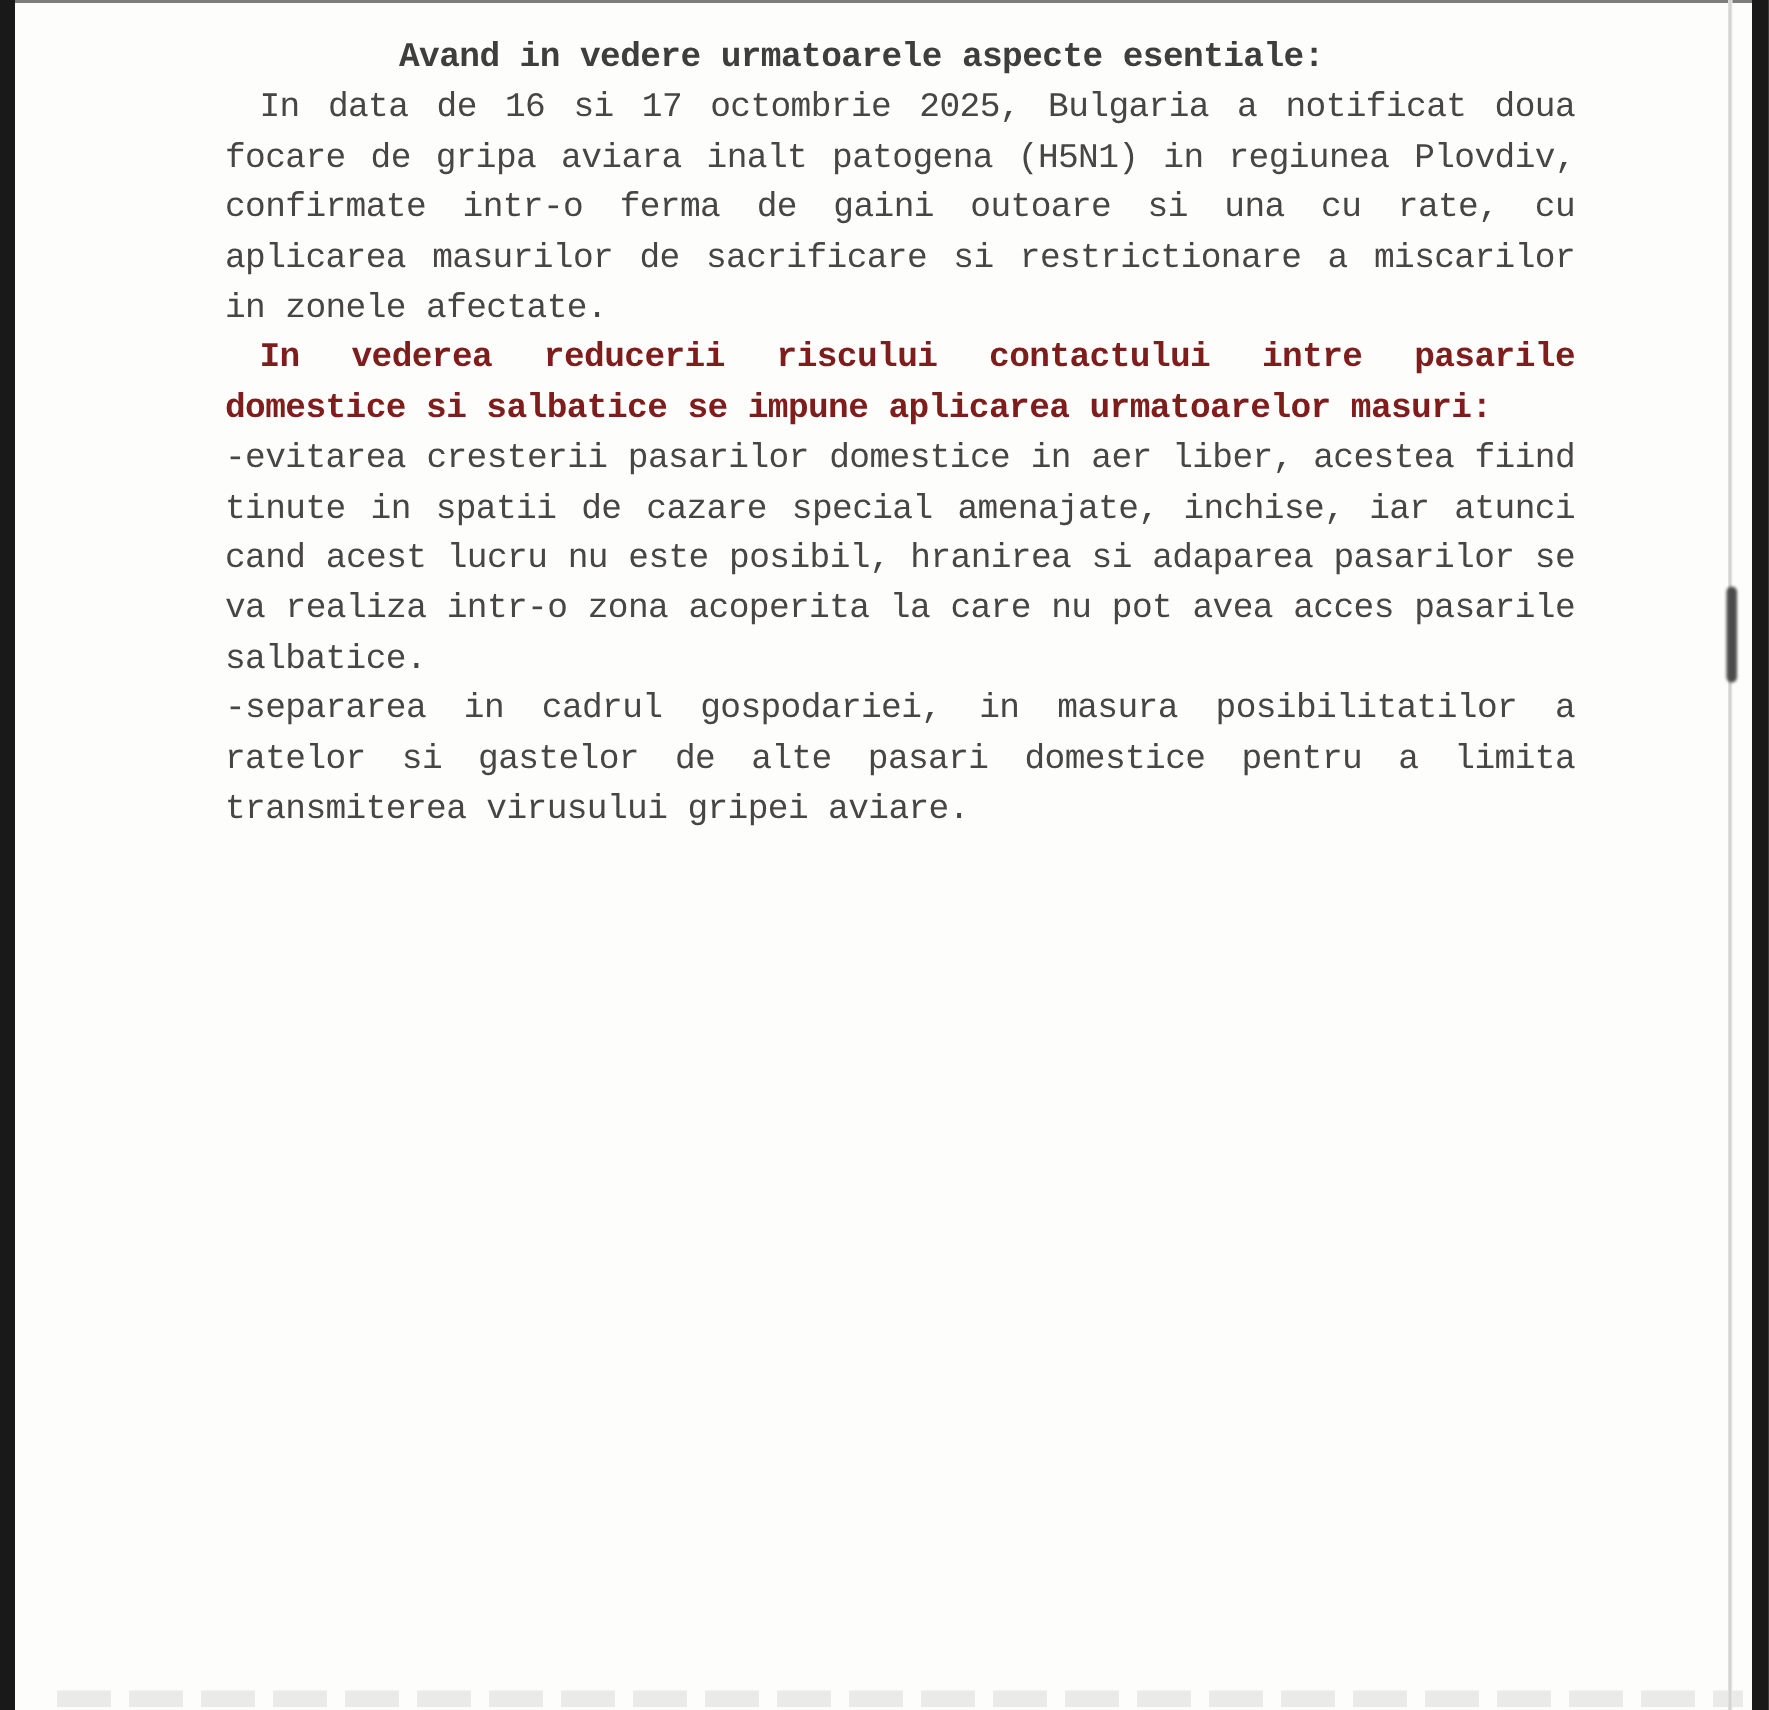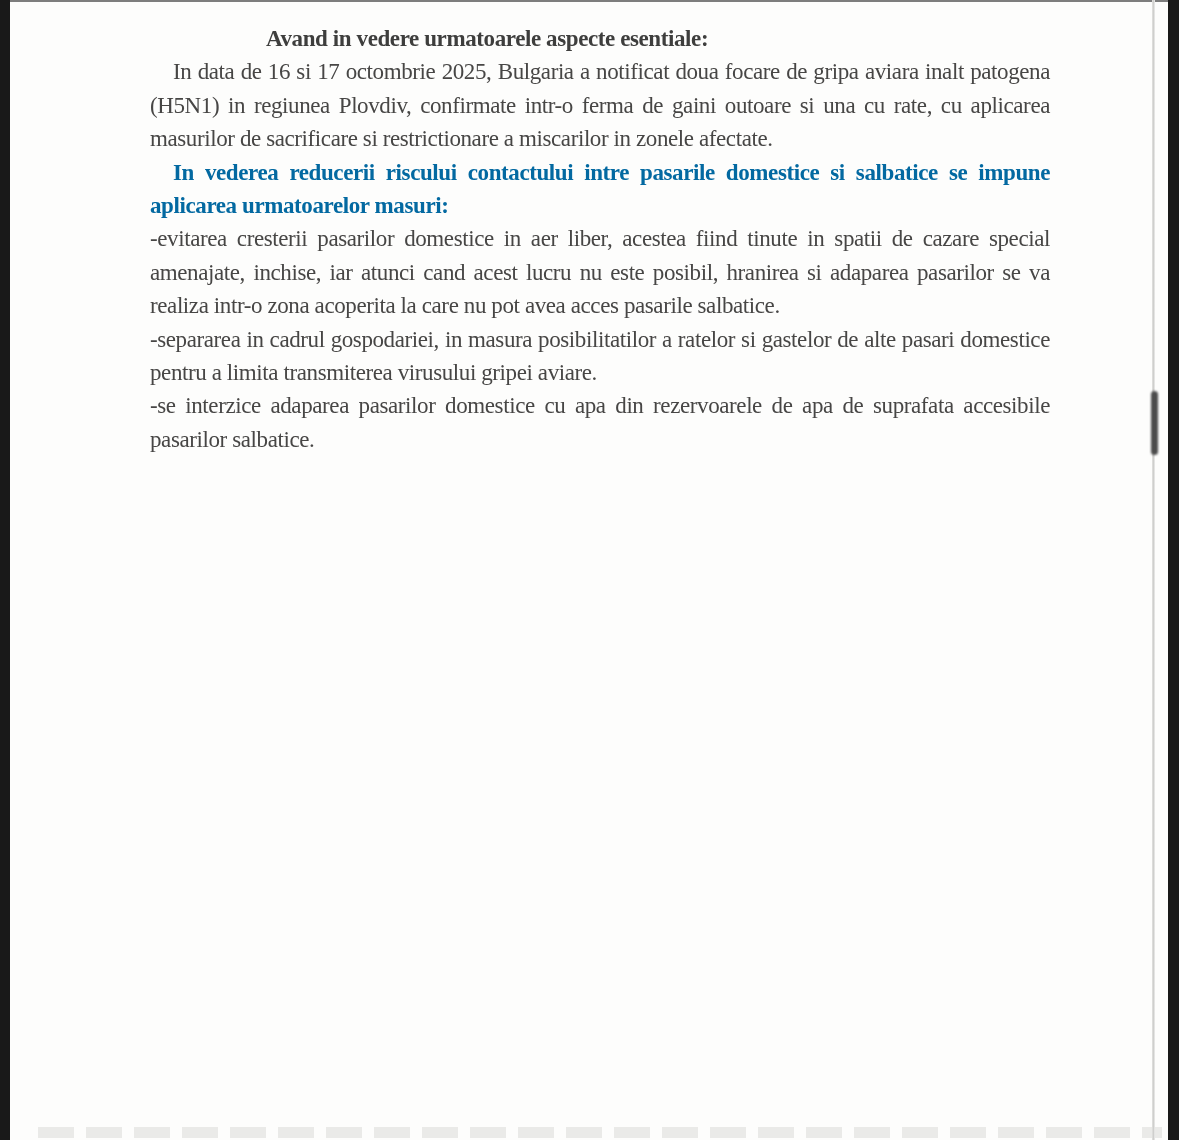--- a/index.html
+++ b/index.html
@@ -1,21 +1,21 @@
 <!DOCTYPE html>
 <html><head>
 <meta charset="utf-8">
 <style>
   html,body { margin:0; padding:0; background:#0e0e0e; }
   .screen {
     position:relative;
     width:1179px; height:1140px;
     background:#191919;
     overflow:hidden;
-    font-family:Liberation Serif, serif;
+    font-family:Liberation Mono, monospace;
   }
   
   .page {
     position:absolute;
     left:10px; top:0;
     width:1158px; height:1140px;
     background:#fdfdfc;
   }
   .top-scan-edge {
     position:absolute; left:10px; top:0;
@@ -58,42 +58,41 @@
     font-weight:bold;
     color:#3e3e3d;
     padding-left:116px;
     margin:0 0 33px 0;
   }
   .doc p {
     margin:0;
     text-align:justify;
   }
   .p-indent { text-indent:23px; }
-  .p-bold { font-weight:bold; color:#0369a1; }
+  .p-bold { font-weight:bold; color:#7f1d1d; }
 </style>
 </head>
 <body>
 
 <div class="screen">
   <div class="page">
     <div class="doc">
       <p class="doc-title">Avand in vedere urmatoarele aspecte esentiale:</p>
 
 
 
       <p class="p-indent">In data de 16 si 17 octombrie 2025, Bulgaria a notificat doua focare de gripa aviara inalt patogena (H5N1) in regiunea Plovdiv, confirmate intr-o ferma de gaini outoare si una cu rate, cu aplicarea masurilor de sacrificare si restrictionare a miscarilor in zonele afectate.</p>
 
 
       <p class="p-indent p-bold">In vederea reducerii riscului contactului intre pasarile domestice si salbatice se impune aplicarea urmatoarelor masuri:</p>
 
       <p>-evitarea cresterii pasarilor domestice in aer liber, acestea fiind tinute in spatii de cazare special amenajate, inchise, iar atunci cand acest lucru nu este posibil, hranirea si adaparea pasarilor se va realiza intr-o zona acoperita la care nu pot avea acces pasarile salbatice.</p>
 
       <p>-separarea in cadrul gospodariei, in masura posibilitatilor a ratelor si gastelor de alte pasari domestice pentru a limita transmiterea virusului gripei aviare.</p>
 
-      <p>-se interzice adaparea pasarilor domestice cu apa din rezervoarele de apa de suprafata accesibile pasarilor salbatice.</p>
 
     </div>
 
     <div class="perforation-dashes"></div>
   </div>
 
   <div class="top-scan-edge"></div>
   <div class="page-fold-line"></div>
   <div class="scan-smudge"></div>
 </div>

